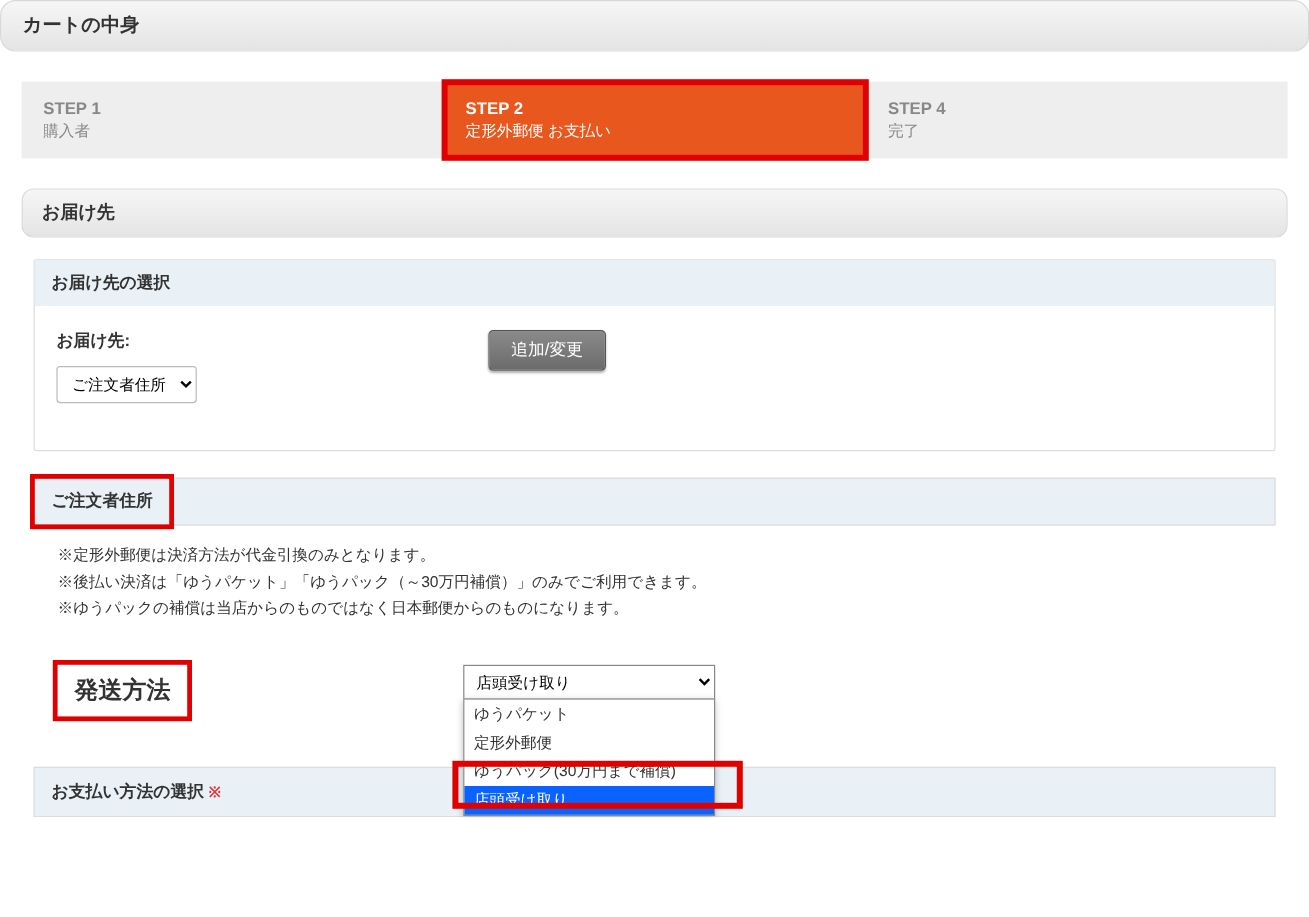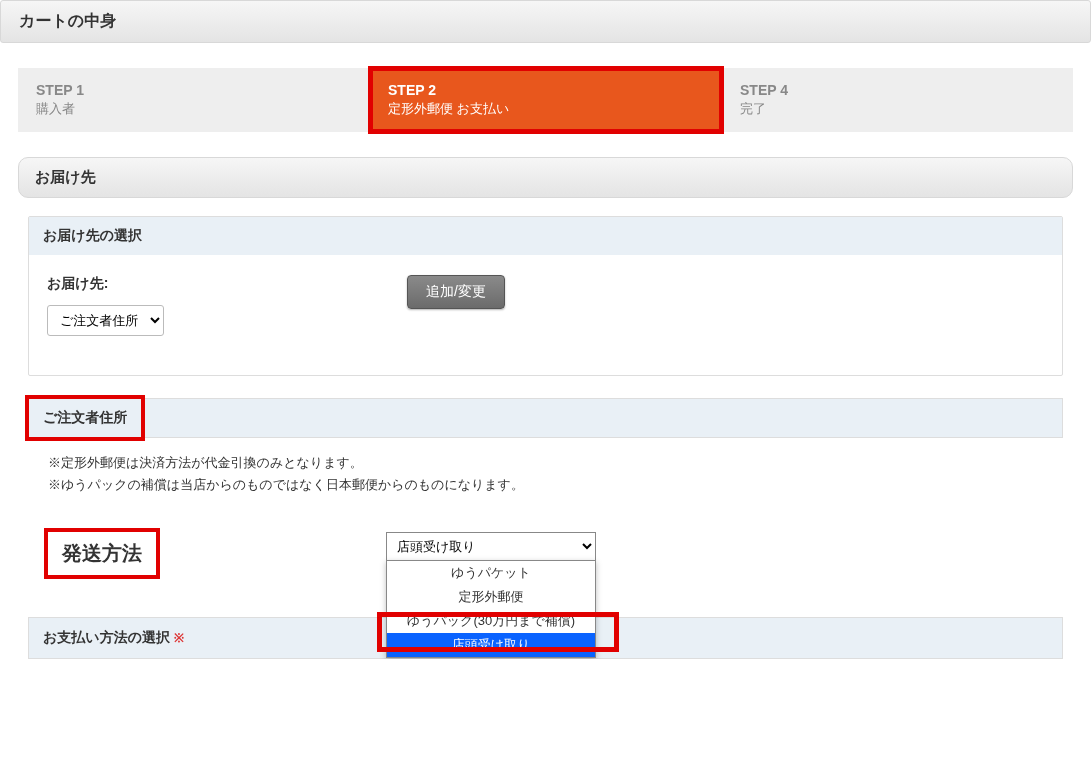--- a/index.html
+++ b/index.html
@@ -8,21 +8,21 @@
     background: #fff;
     color: #333;
     font-size: 14px;
   }
   .page {
     width: 1091px;
   }
   .page-title-bar {
     background: linear-gradient(#f6f6f6, #e4e4e4);
     border: 1px solid #d8d8d8;
-    border-radius: 3px;
+    border-radius: 13px;
     padding: 10px 18px;
   }
   .page-title {
     font-weight: bold;
     font-size: 16px;
     color: #333;
   }
   .content {
     padding: 0 18px;
   }
@@ -174,21 +174,20 @@
     width: 210px;
     background: #fff;
     border: 1px solid #888;
     box-shadow: 0 2px 6px rgba(0,0,0,0.25);
     z-index: 5;
   }
   .dropdown-opt {
     padding: 3px 8px;
     font-size: 13px;
     cursor: default;
-    text-align: center;
   }
   .dropdown-opt.selected {
     background: #0a63ff;
     color: #fff;
   }
   .dropdown-highlight {
     position: absolute;
     top: 85px;
     left: -4px;
     width: 232px;
@@ -254,20 +253,21 @@
         </div>
       </div>
     </div>
 
     <div class="subhead-row">
       <div class="subhead-inner highlight-red">ご注文者住所</div>
     </div>
 
     <div class="notes">
       <div><span>※定形外郵便は決済方法が代金引換のみとなります。</span></div>
+      <div><span>※後払い決済は「ゆうパケット」「ゆうパック（～30万円補償）」のみでご利用できます。</span></div>
       <div><span>※ゆうパックの補償は当店からのものではなく日本郵便からのものになります。</span></div>
     </div>
 
     <div class="ship-row">
       <div class="ship-label-box">発送方法</div>
       <div class="ship-select-wrap">
         <select class="ship-select">
           <option>店頭受け取り</option>
         </select>
         <div class="dropdown-pop">

